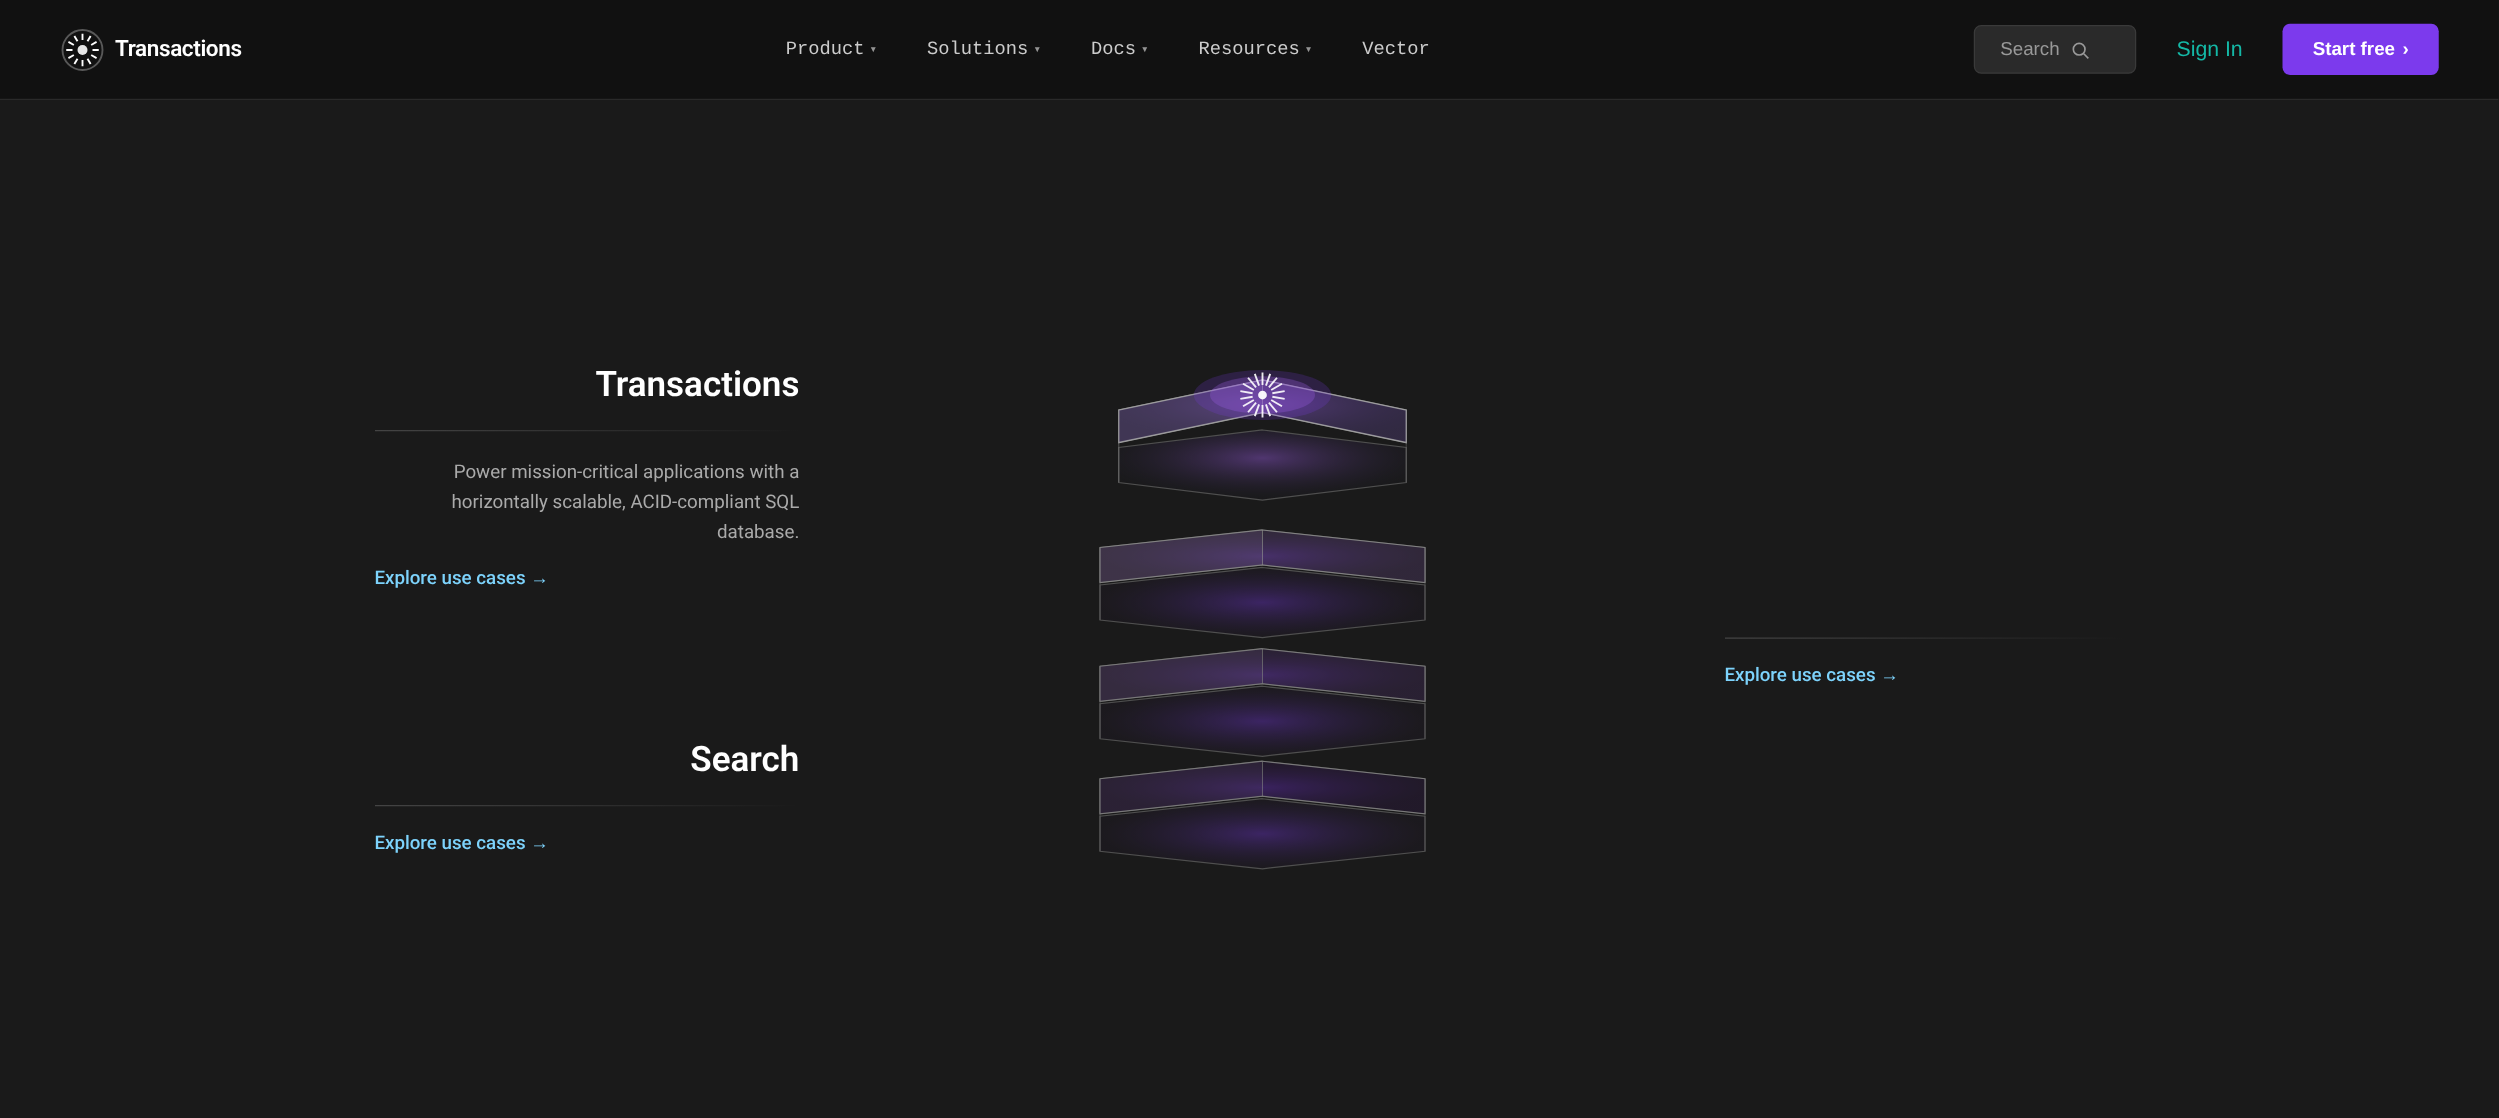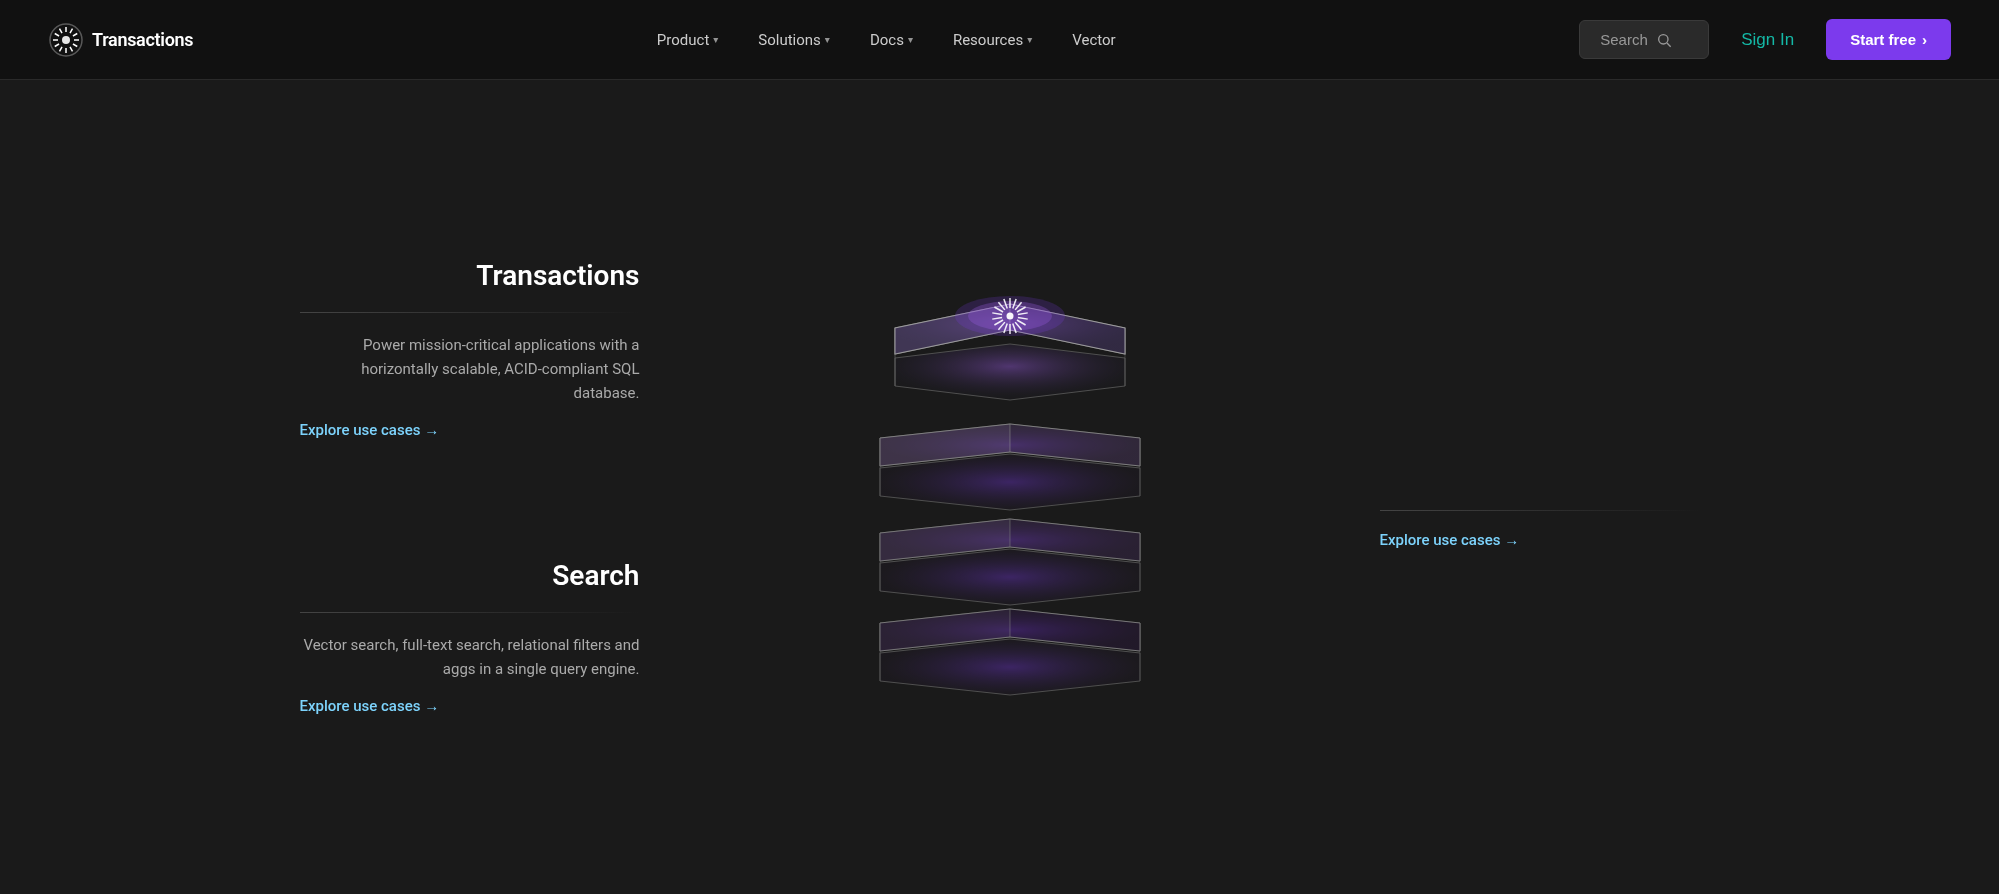--- a/index.html
+++ b/index.html
@@ -55,20 +55,21 @@
       align-items: center;
       gap: 4px;
       padding: 8px 16px;
       color: #cccccc;
       text-decoration: none;
       font-size: 15px;
       font-weight: 400;
       border-radius: 4px;
       cursor: pointer;
       white-space: nowrap;
+      font-family: Liberation Mono, monospace;
     }
 
     .nav-link .chevron {
       font-size: 10px;
       opacity: 0.7;
     }
 
     .nav-right {
       display: flex;
       align-items: center;
@@ -292,21 +293,20 @@
       <div class="feature-block">
         <h2 class="feature-title">Transactions</h2>
         <div class="feature-divider"></div>
         <p class="feature-desc">Power mission-critical applications with a horizontally scalable, ACID-compliant SQL database.</p>
         <a class="explore-link">Explore use cases →</a>
       </div>
 
       <div class="feature-block">
         <h2 class="feature-title">Search</h2>
         <div class="feature-divider"></div>
-        <p class="feature-desc">Vector search, full-text search, relational filters and aggs in a single query engine.</p>
         <a class="explore-link">Explore use cases →</a>
       </div>
     </div>
 
     <div class="center-diagram">
       <svg class="diagram-svg" viewBox="0 0 440 520" fill="none" xmlns="http://www.w3.org/2000/svg">
         <defs>
           <radialGradient id="layerGrad" cx="50%" cy="50%" r="50%">
             <stop offset="0%" stop-color="#7c3aed" stop-opacity="0.5"></stop>
             <stop offset="100%" stop-color="#2a1a3a" stop-opacity="0.2"></stop>

